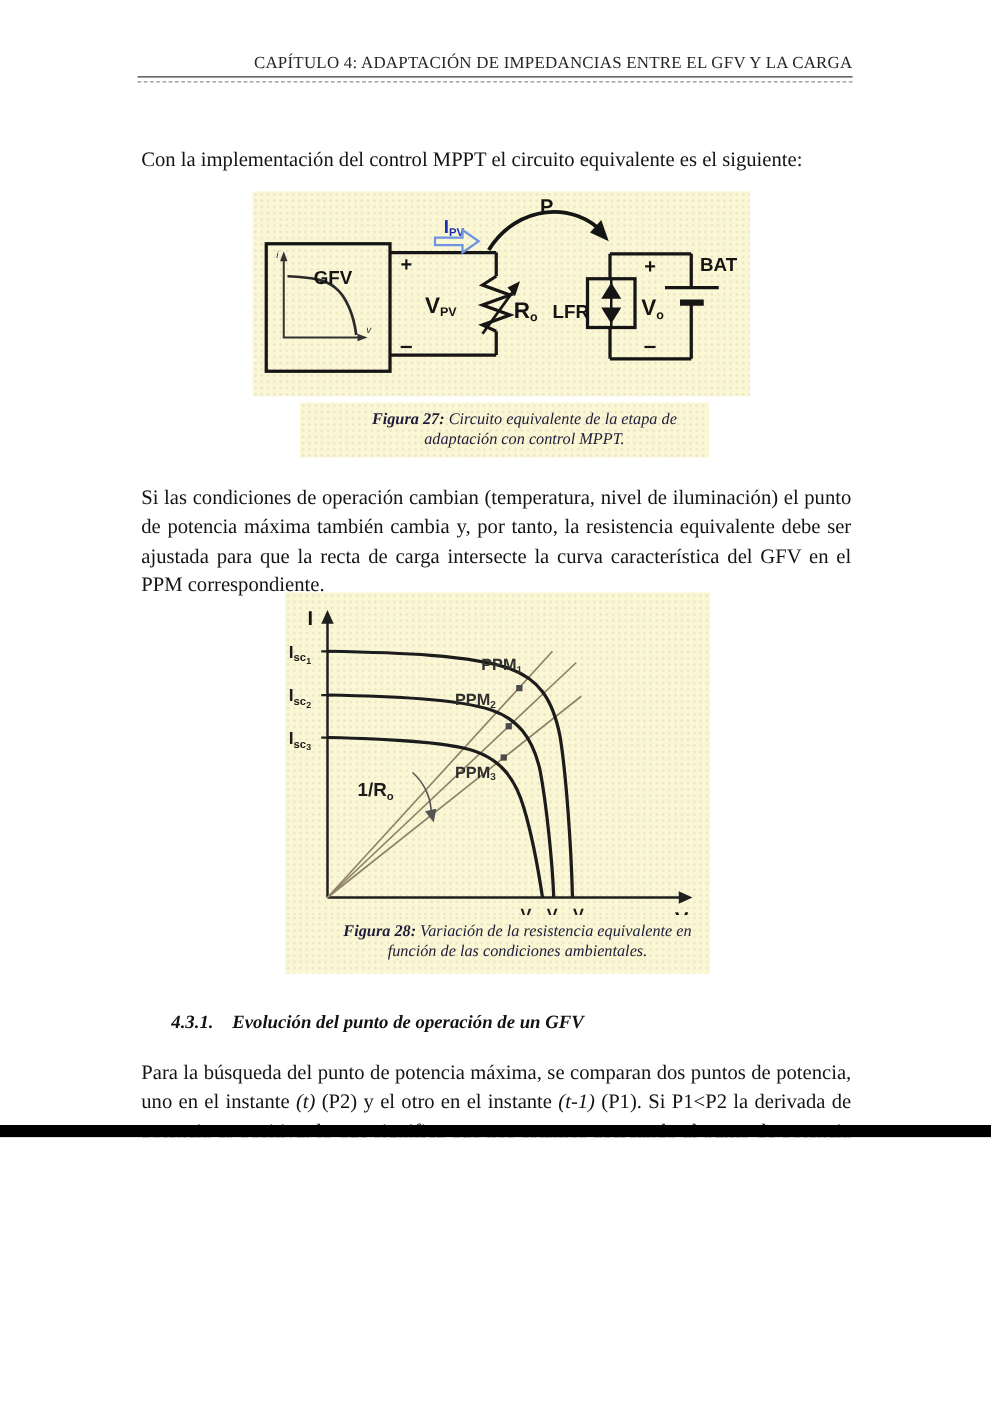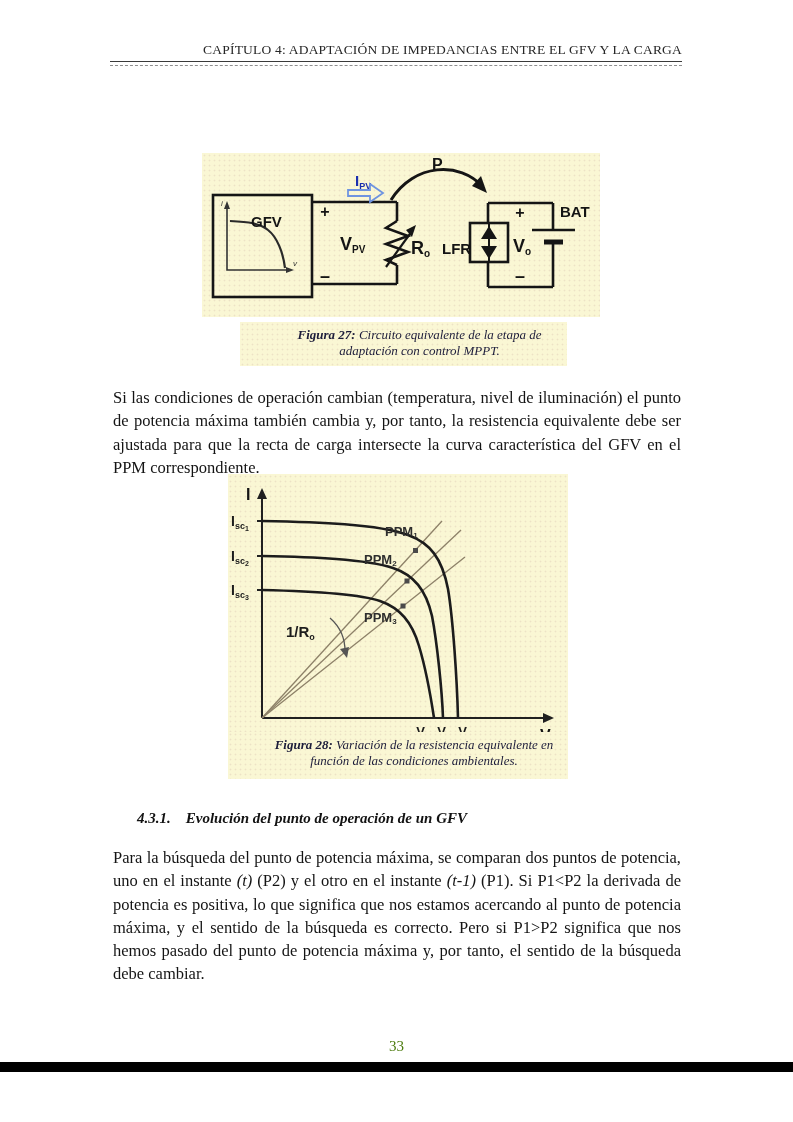--- a/index.html
+++ b/index.html
@@ -1,17 +1,17 @@
 <!DOCTYPE html>
 <html><head>
 <meta charset="utf-8">
 <style>
   html,body{margin:0;padding:0;background:#ffffff;}
   .page{
-    position:relative;width:793px;height:1072px;background:#ffffff;overflow:hidden;
+    position:relative;width:793px;height:910px;background:#ffffff;overflow:hidden;
     font-family:"Liberation Serif", serif;color:#141414;
   }
   
   .running-header{position:absolute;top:42px;right:111px;left:110px;text-align:right;
     font-size:13.5px;color:#262626;letter-spacing:.2px;}
   .header-rule-solid{position:absolute;top:61px;left:110px;width:572px;border-top:1.6px solid #3a3a3a;}
   .header-rule-dashed{position:absolute;top:65px;left:110px;width:572px;border-top:1px dashed #8f8f8f;}
   
   .para{position:absolute;left:113px;width:568px;font-size:16.5px;line-height:23.3px;
     text-align:justify;margin:0;}
@@ -40,20 +40,21 @@
 </style>
 </head>
 <body>
 
 <div class="page">
 
   <div class="running-header">CAPÍTULO 4: ADAPTACIÓN DE IMPEDANCIAS ENTRE EL GFV Y LA CARGA</div>
   <div class="header-rule-solid"></div>
   <div class="header-rule-dashed"></div>
 
+  <p class="para first" style="top:116px;">Con la implementación del control MPPT el circuito equivalente es el siguiente:</p>
 
   <div class="figure-box" style="left:202px;top:153px;width:398px;height:164px;">
     <svg width="398" height="164" viewBox="0 0 398 164">
 
       <rect x="11" y="42" width="99" height="102" fill="none" stroke="#151515" stroke-width="2.6"></rect>
       <path d="M25,53 V117 H88" fill="none" stroke="#333" stroke-width="1.6"></path>
       <polygon points="25,48 22,56 28,56" fill="#333"></polygon>
       <polygon points="92,117 84,114 84,120" fill="#333"></polygon>
       <path d="M28,68 C46,69 58,70 66,77 C75,84 81,99 83,115" fill="none" stroke="#2a2a2a" stroke-width="2.2"></path>
       <text x="19" y="53" font-size="8" font-style="italic" fill="#333">i</text>

